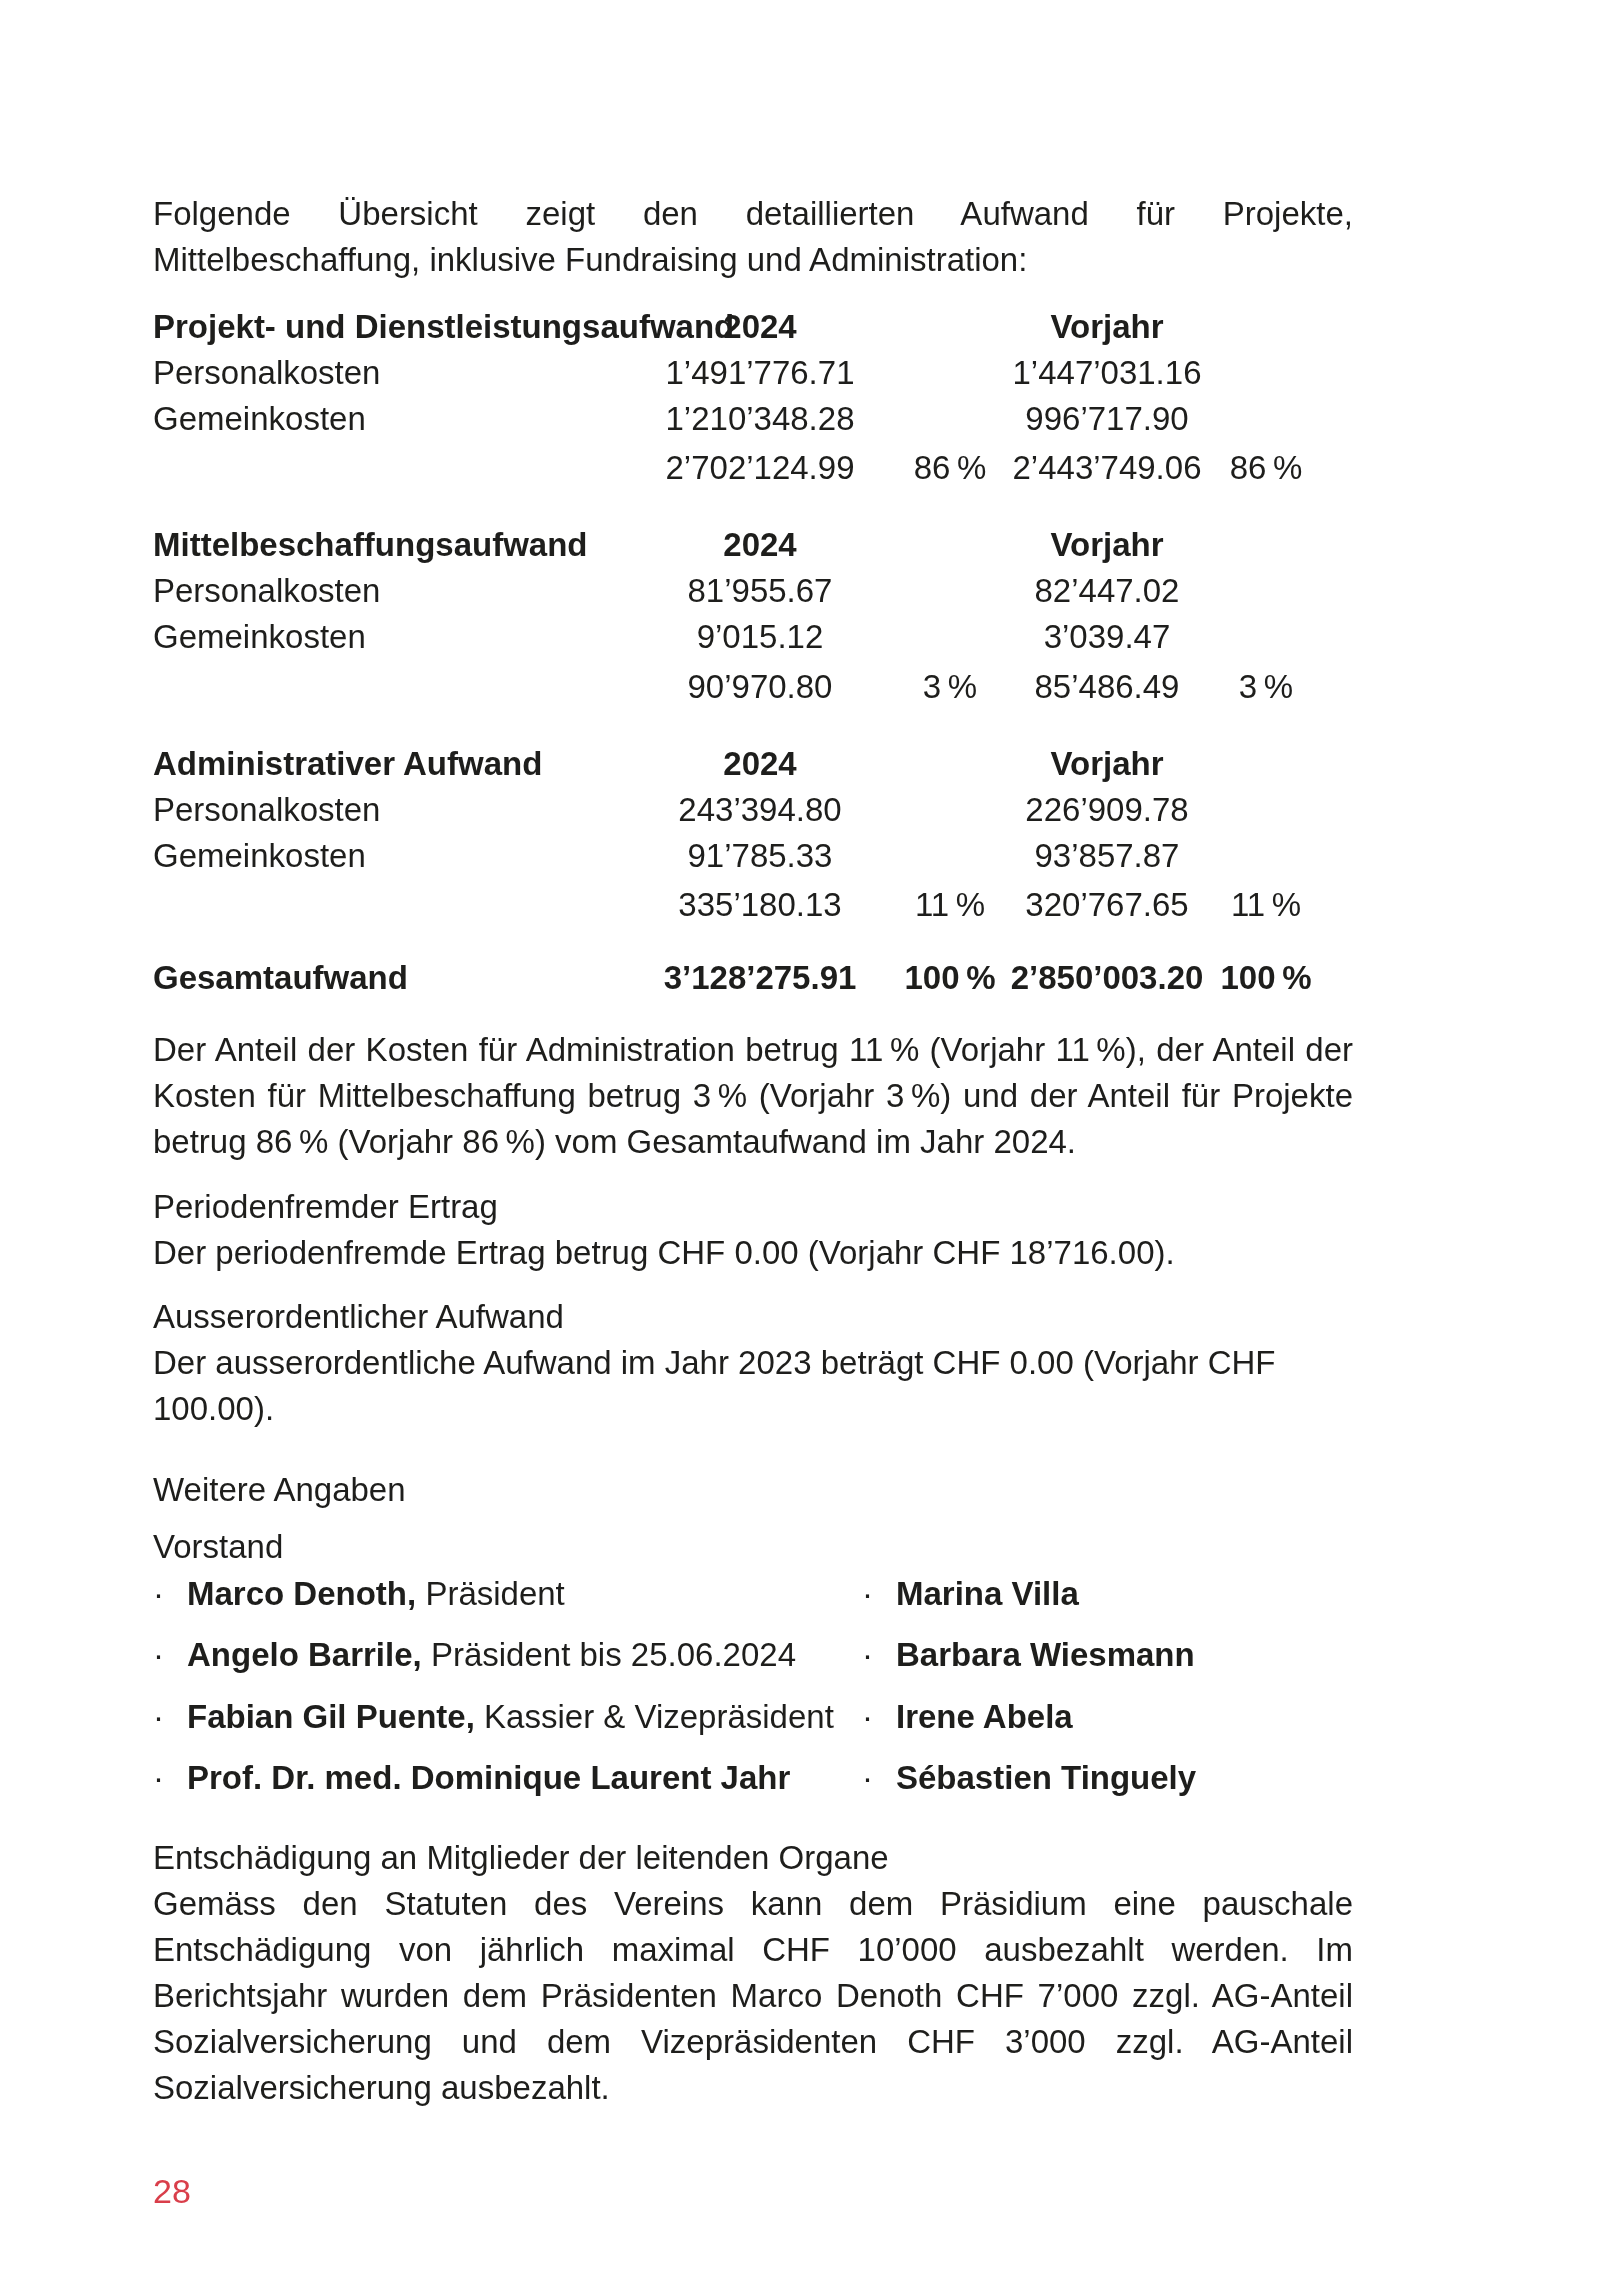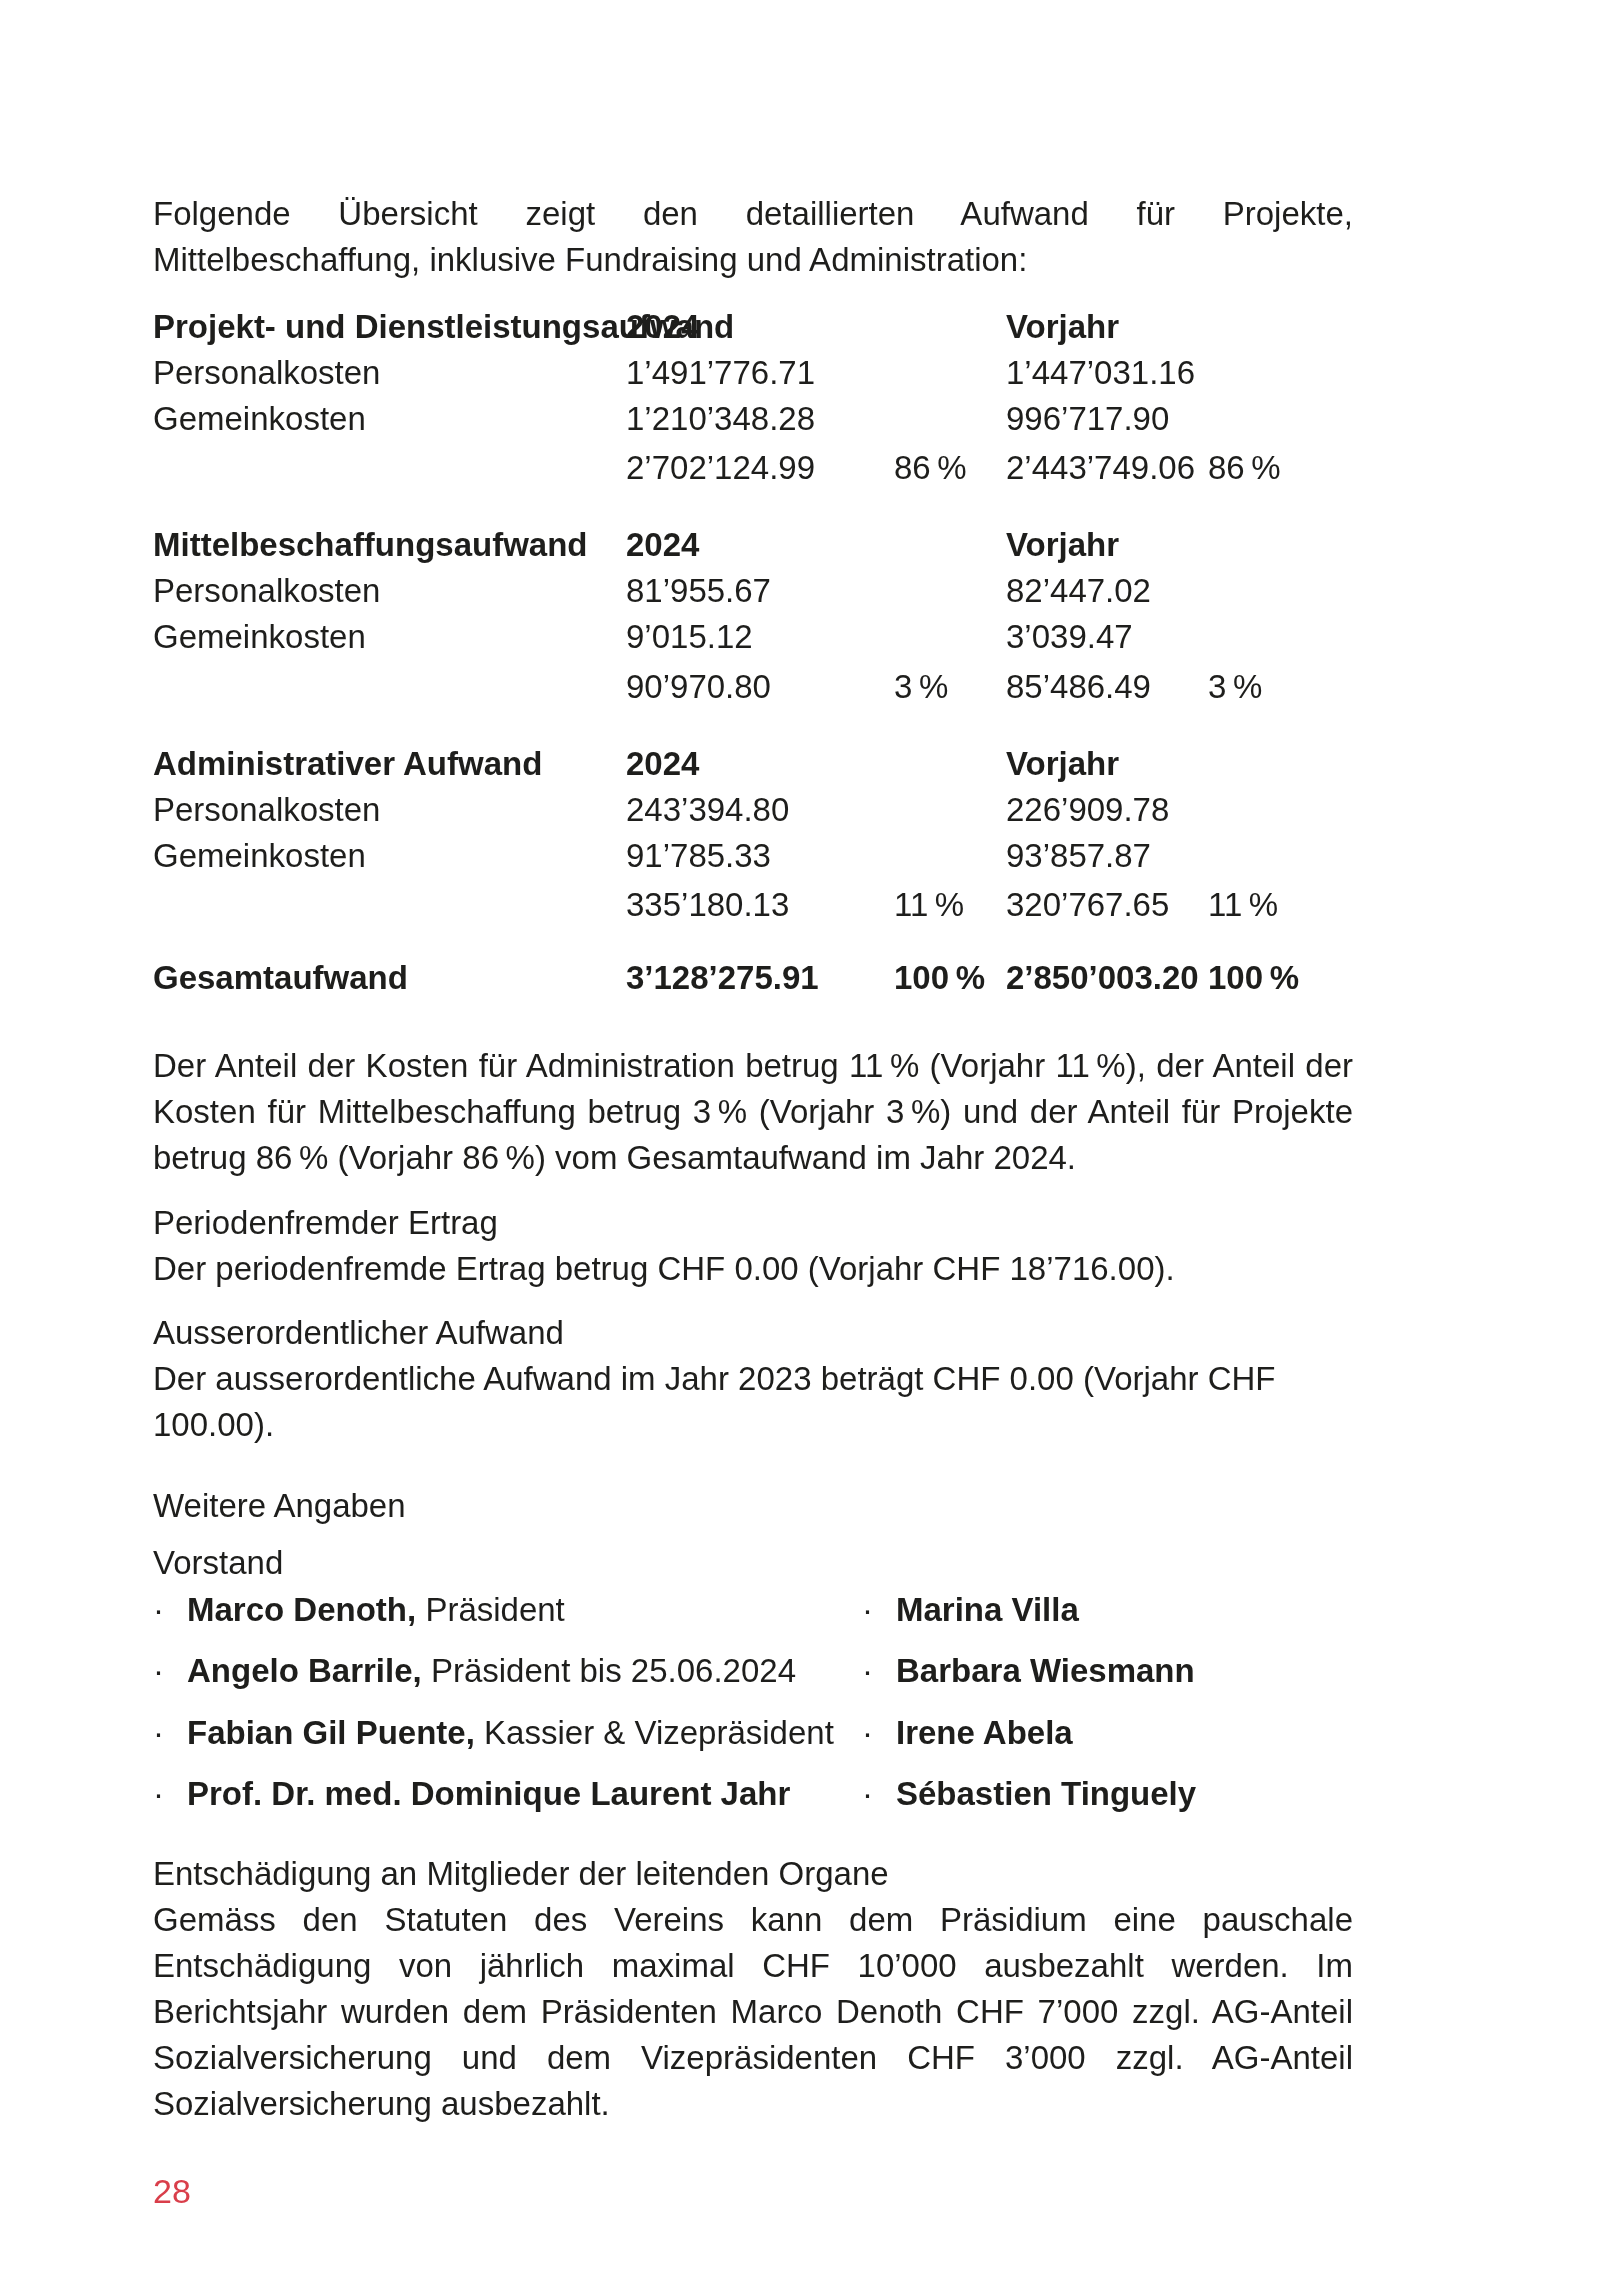--- a/index.html
+++ b/index.html
@@ -24,25 +24,25 @@
   
   .tbl{margin-top:21.4px;margin-right:29px;}
   .tbl.gap{margin-top:31px;}
   .trow{
     display:grid;
     grid-template-columns:minmax(0,1fr) 268px 112px 202px 116px;
     line-height:46px;
   }
   .c{white-space:nowrap;}
   .c.lbl{text-align:left;}
-  .c.num,.c.pct{text-align:left;}
+  .c.num,.c.pct{text-align:center;}
   .trow.total{font-weight:400;margin-top:3.1px;}
   .grand{margin-top:27.5px;font-weight:700;margin-right:29px;}
 
-  .summary{margin-top:42px;}
+  .summary{margin-top:26px;}
 
   .sec-h{font-weight:400;margin-top:18.4px;}
   .sec-h.mt-lg{margin-top:35px;}
   .sec-h.mt-sm{margin-top:10.7px;}
   .sec-h.mt-md{margin-top:34px;}
 
   
   .board{margin-top:1.5px;}
   .board-row{
     display:grid;

